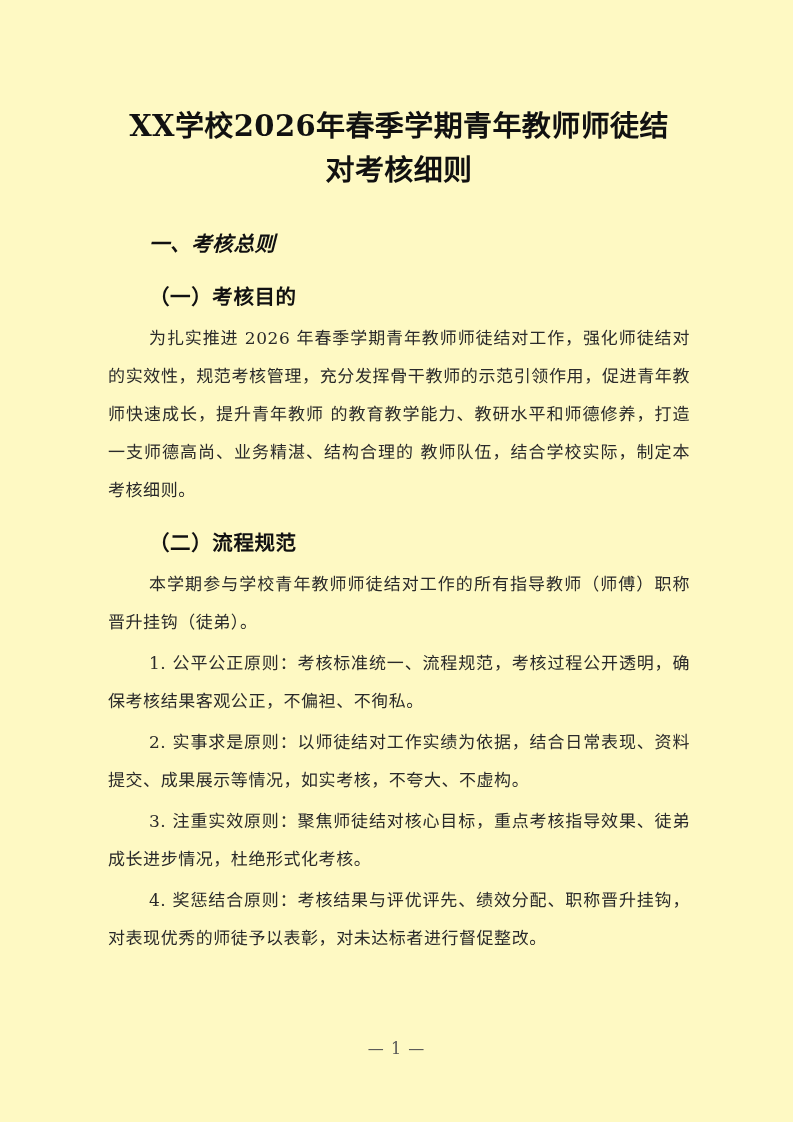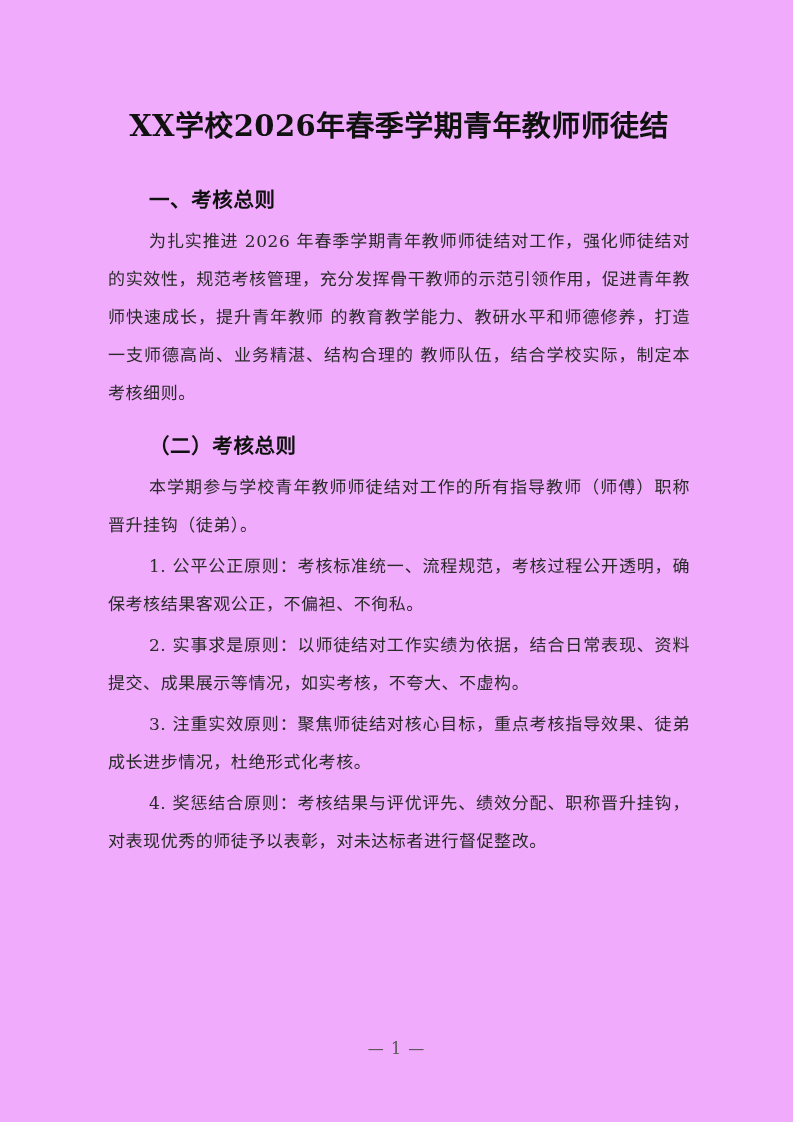--- a/index.html
+++ b/index.html
@@ -11,21 +11,21 @@
   body {
     font-family: "DejaVu Serif", "Liberation Serif", serif;
     color: #1a1a1a;
     -webkit-font-smoothing: antialiased;
   }
   .page {
     position: relative;
     width: 793px;
     height: 1122px;
     margin: 0 auto;
-    background: #f0abfc;
+    background: #fef9c3;
     overflow: hidden;
     box-sizing: border-box;
   }
   .content {
     position: absolute;
     left: 108px;
     top: 0;
     width: 582px;
   }
   
@@ -53,20 +53,21 @@
     line-height: 38px;
     text-indent: 41px;
     letter-spacing: 0.6px;
     color: #111111;
   }
   .heading.lvl1 {
     padding-top: 30px;
   }
   .heading.lvl1.first {
     padding-top: 33px;
+    font-style: italic;
   }
   
   .para {
     margin: 0;
     padding-top: 3px;
     font-family: "DejaVu Serif", "Liberation Serif", serif;
     font-weight: normal;
     font-size: 17px;
     line-height: 38px;
     text-indent: 41px;
@@ -91,30 +92,32 @@
 </style>
 </head>
 <body>
 
 <div class="page">
 
   <div class="content">
 
     <h1 class="doc-title">
       <span class="t-line">XX学校2026年春季学期青年教师师徒结</span>
+      <span class="t-line">对考核细则</span>
     </h1>
 
     <div>
 
       <h2 class="heading lvl1 first">一、考核总则</h2>
 
+      <h3 class="heading lvl2">（一）考核目的</h3>
 
       <p class="para">为扎实推进 2026 年春季学期青年教师师徒结对工作，强化师徒结对的实效性，规范考核管理，充分发挥骨干教师的示范引领作用，促进青年教师快速成长，提升青年教师 的教育教学能力、教研水平和师德修养，打造一支师德高尚、业务精湛、结构合理的 教师队伍，结合学校实际，制定本考核细则。</p>
 
-      <h3 class="heading lvl2">（二）考核总则</h3>
+      <h3 class="heading lvl2">（二）流程规范</h3>
 
       <p class="para">本学期参与学校青年教师师徒结对工作的所有指导教师（师傅）职称晋升挂钩（徒弟）。</p>
 
 
       <p class="para">1. 公平公正原则：考核标准统一、流程规范，考核过程公开透明，确保考核结果客观公正，不偏袒、不徇私。</p>
 
       <p class="para">2. 实事求是原则：以师徒结对工作实绩为依据，结合日常表现、资料提交、成果展示等情况，如实考核，不夸大、不虚构。</p>
 
       <p class="para">3. 注重实效原则：聚焦师徒结对核心目标，重点考核指导效果、徒弟成长进步情况，杜绝形式化考核。</p>
 

